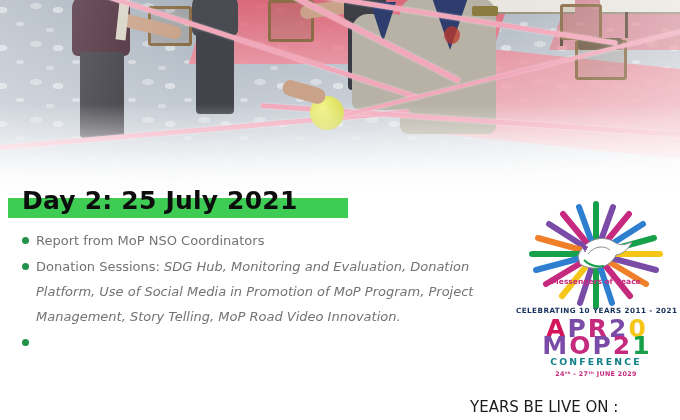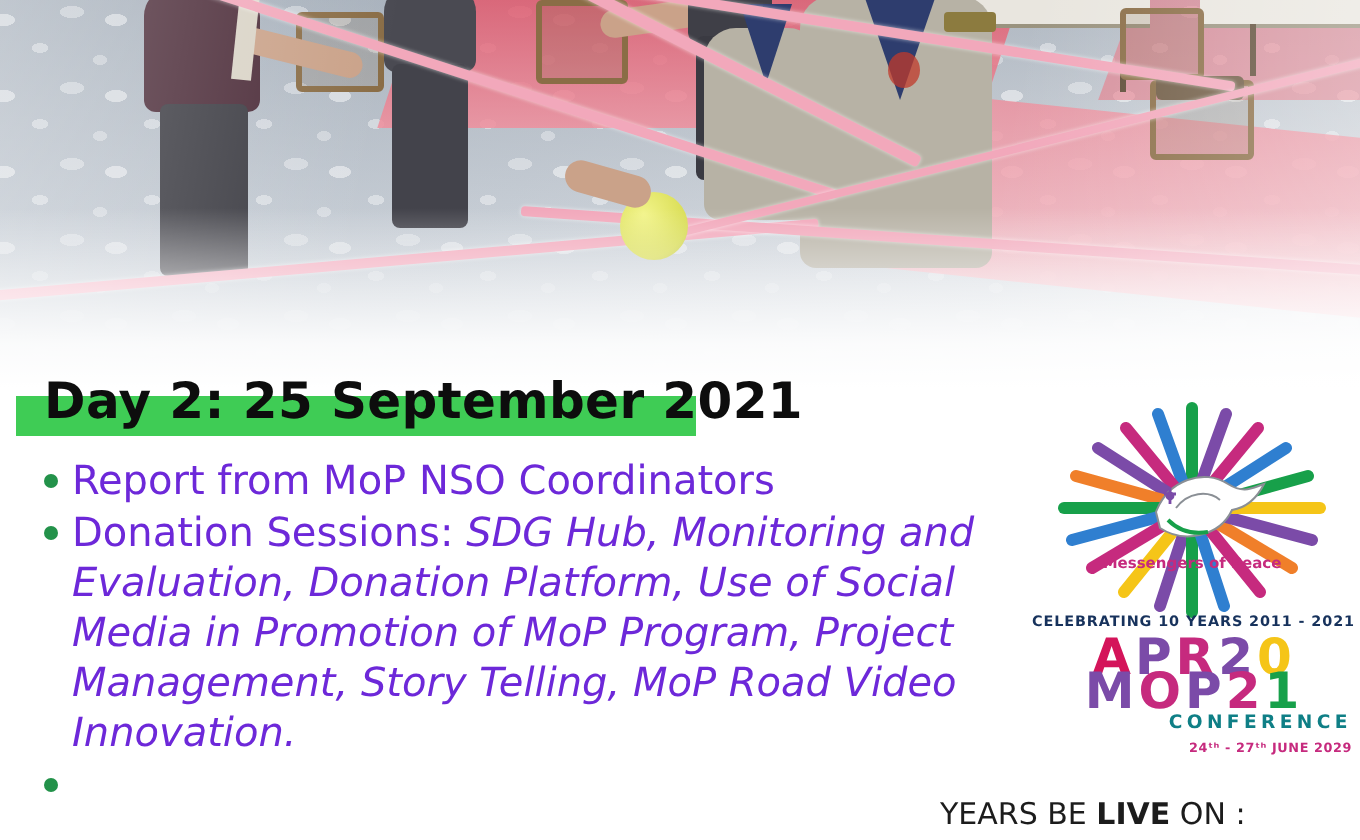--- a/index.html
+++ b/index.html
@@ -54,37 +54,37 @@
     background:linear-gradient(100deg,rgba(255,255,255,.30) 0%,rgba(255,255,255,0) 28%,rgba(255,255,255,0) 72%,rgba(255,255,255,.35) 100%);}
 
   
   .title-wrap{position:absolute;left:8px;top:186px;}
   .title-hl{position:absolute;left:0;top:12px;width:340px;height:20px;background:#3fcc55;}
   .title-text{position:relative;font-size:25px;font-weight:bold;color:#0d0d0d;letter-spacing:.2px;white-space:nowrap;padding-left:14px;}
 
   .bullets{position:absolute;left:22px;top:228px;width:480px;}
   .bullet{display:flex;align-items:flex-start;margin-bottom:1px;}
   .dot{flex:0 0 auto;width:7px;height:7px;border-radius:50%;background:#23924a;margin:9px 7px 0 0;}
-  .btxt{font-size:20px;line-height:25px;color:#6d28d9;}
+  .btxt{font-size:13px;line-height:25px;color:#737373;}
   .btxt i{font-style:italic;}
 
   
   .logo{position:absolute;left:516px;top:198px;width:160px;height:192px;}
   .burst{position:absolute;left:6px;top:0;width:148px;height:112px;}
-  .logotype{position:absolute;left:0;top:108px;width:160px;text-align:right;}
+  .logotype{position:absolute;left:0;top:108px;width:160px;text-align:center;}
   .celebrating{font-size:7.2px;font-weight:bold;letter-spacing:.45px;color:#17325c;white-space:nowrap;}
   .bigrow{display:flex;align-items:center;justify-content:center;gap:2px;margin-top:2px;}
   .ltr{font-size:25px;font-weight:bold;line-height:23px;font-family:"DejaVu Sans","Liberation Sans",sans-serif;}
   .c-crimson{color:#d4145a;} .c-purple{color:#7b4ba8;} .c-magenta{color:#c62a7e;}
   .c-yellow{color:#f5c518;} .c-green{color:#17a04a;}
   .conf{font-size:9.3px;font-weight:bold;letter-spacing:2.2px;color:#0f7f86;margin-top:-1px;}
   .logodate{font-size:6.4px;font-weight:bold;letter-spacing:.3px;color:#c62a7e;margin-top:3px;}
 
   .liveline{position:absolute;left:470px;top:398px;font-size:15px;color:#1c1c1c;white-space:nowrap;}
-  .liveline b{font-weight:bold;}
+  .liveline b{font-weight:normal;}
 </style>
 </head>
 <body>
 
 <div class="poster">
 
   <div class="photo">
     <div class="photo-base"></div>
     <div class="floor"></div>
 
@@ -142,21 +142,21 @@
 
     <div class="ball" style="left:310px;top:96px;"></div>
     <div class="arm" style="position:absolute;left:282px;top:84px;width:44px;height:16px;transform:rotate(16deg);"></div>
 
     <div class="fade-side"></div>
     <div class="fade"></div>
   </div>
 
   <div class="title-wrap">
     <div class="title-hl"></div>
-    <div class="title-text">Day 2: 25 September 2021</div>
+    <div class="title-text">Day 2: 25 July 2021</div>
   </div>
 
   <div class="bullets">
 
     <div class="bullet">
       <span class="dot"></span>
       <span class="btxt">Report from MoP NSO Coordinators</span>
     </div>
 
     <div class="bullet">

